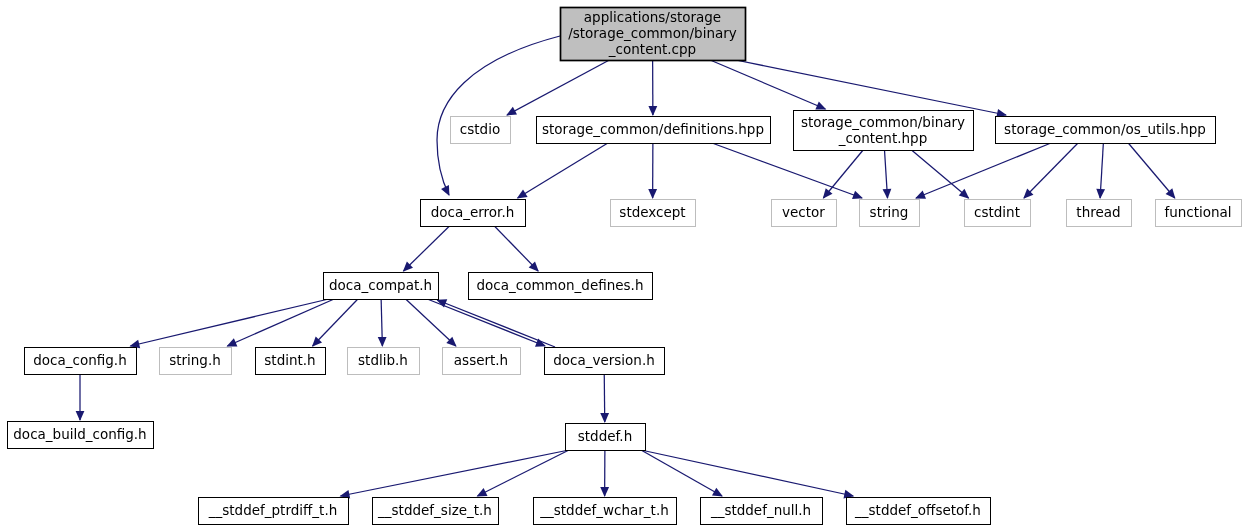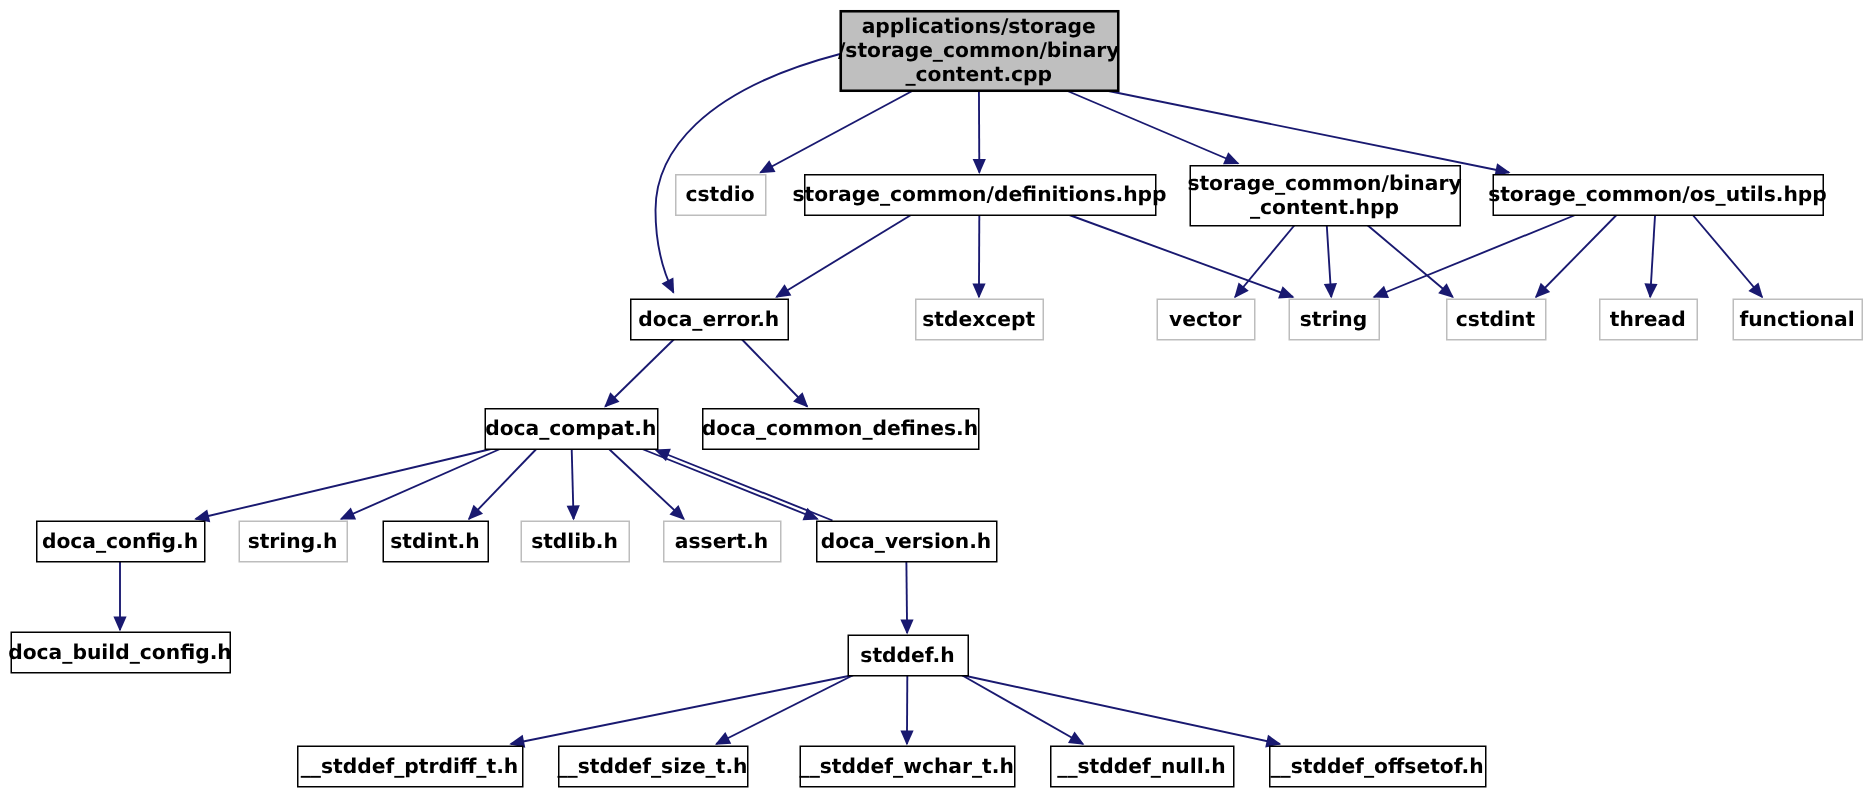--- a/index.html
+++ b/index.html
@@ -3,21 +3,21 @@
 <meta charset="utf-8">
 <style>
   html, body { margin: 0; padding: 0; background: #ffffff; }
   #stage { position: relative; width: 1248px; height: 529px; background: #ffffff; overflow: hidden; }
   svg { display: block; }
   text { font-family: "DejaVu Sans", "Liberation Sans", sans-serif; font-size: 13.5px; fill: #000000; }
 </style>
 </head>
 <body>
 
-<div id="stage" style="background: rgb(255, 255, 255); font-weight: bold;">
+<div id="stage" style="background: rgb(255, 255, 255);">
   <svg id="graph" width="1248" height="529" viewBox="0 0 1248 529">
     <defs>
       <marker id="arrow" viewBox="0 0 10 10" refX="9" refY="5" markerWidth="12" markerHeight="10" markerUnits="userSpaceOnUse" orient="auto">
         <path d="M0,0.6 L10,5 L0,9.4 z" fill="#191970"></path>
       </marker>
     </defs>
     <g id="edges-layer">
         <line x1="609.375" y1="60" x2="507" y2="115" fill="none" stroke="#191970" stroke-width="1.25" marker-end="url(#arrow)"></line>
         <line x1="652.625" y1="60" x2="652.875" y2="115" fill="none" stroke="#191970" stroke-width="1.25" marker-end="url(#arrow)"></line>
         <line x1="710.125" y1="60" x2="825.375" y2="109" fill="none" stroke="#191970" stroke-width="1.25" marker-end="url(#arrow)"></line>

